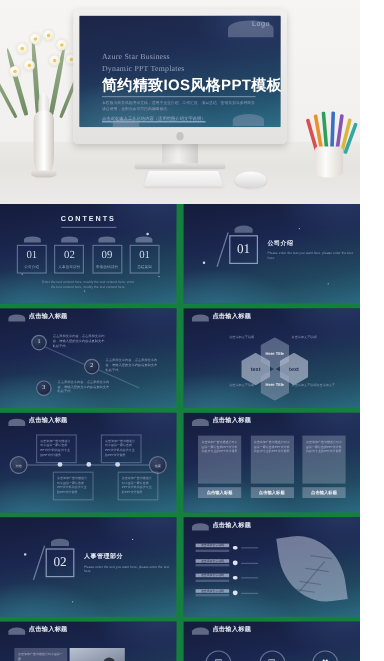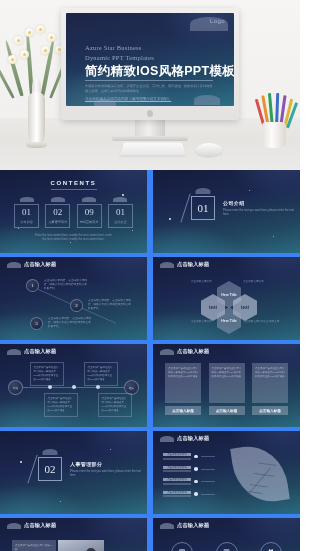--- a/index.html
+++ b/index.html
@@ -3,21 +3,21 @@
 <meta charset="utf-8">
 <title>PPT Template Preview</title>
 <style>
   * { box-sizing: border-box; margin: 0; padding: 0; }
   html, body {
     width: 300px; height: 551px;
     background: #ffffff;
     font-family: "Liberation Sans", "DejaVu Sans", sans-serif;
     overflow: hidden;
   }
-  .page { position: relative; width: 312px; height: 551px; background: #3b82f6; }
+  .page { position: relative; width: 312px; height: 551px; background: #15803d; }
 
   
   .hero {
     position: relative;
     width: 300px; height: 170px;
     background:
       radial-gradient(ellipse 140px 60px at 150px 160px, #e3e1de 0%, #eeecea 55%, #f3f2f0 100%),
       linear-gradient(180deg, #f4f3f1 0%, #efeeec 55%, #e9e7e5 100%);
     overflow: hidden;
   }

